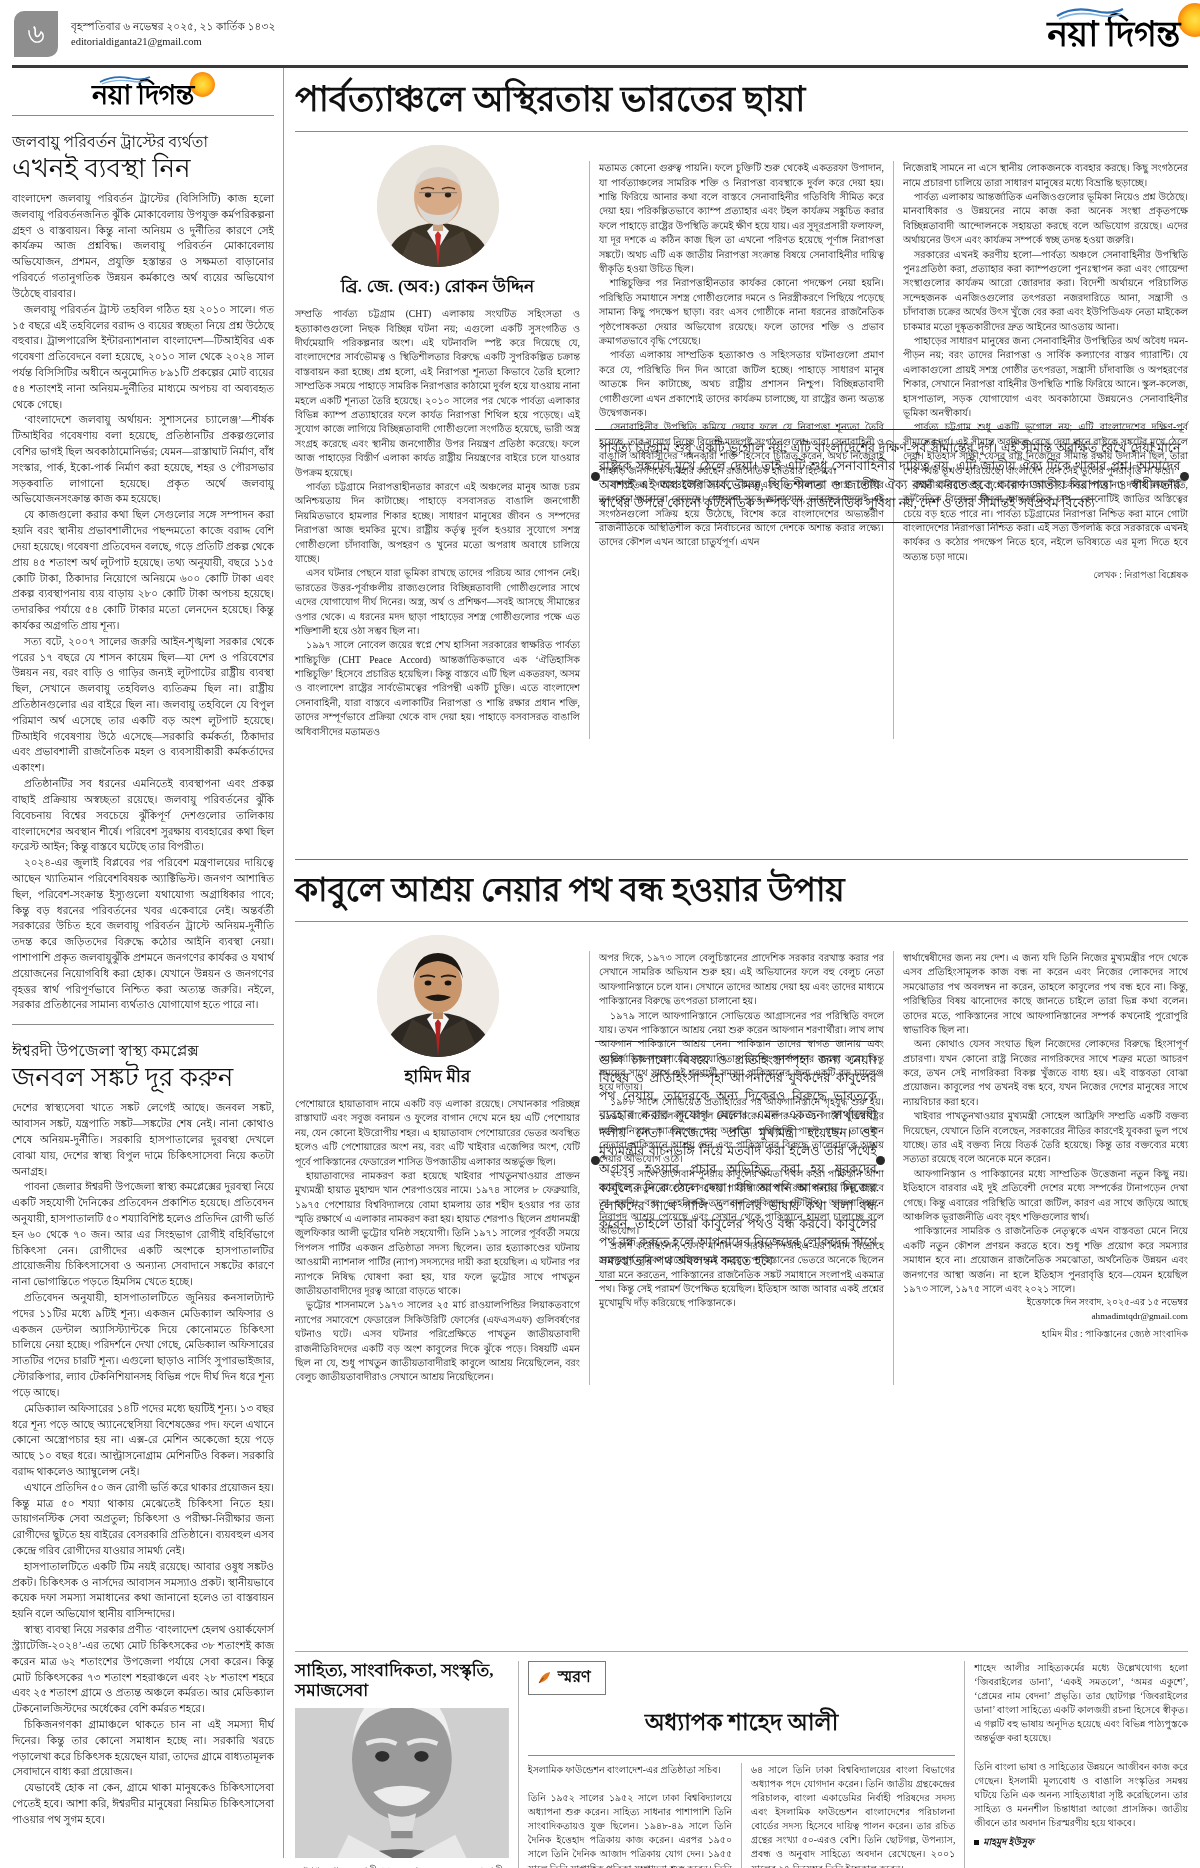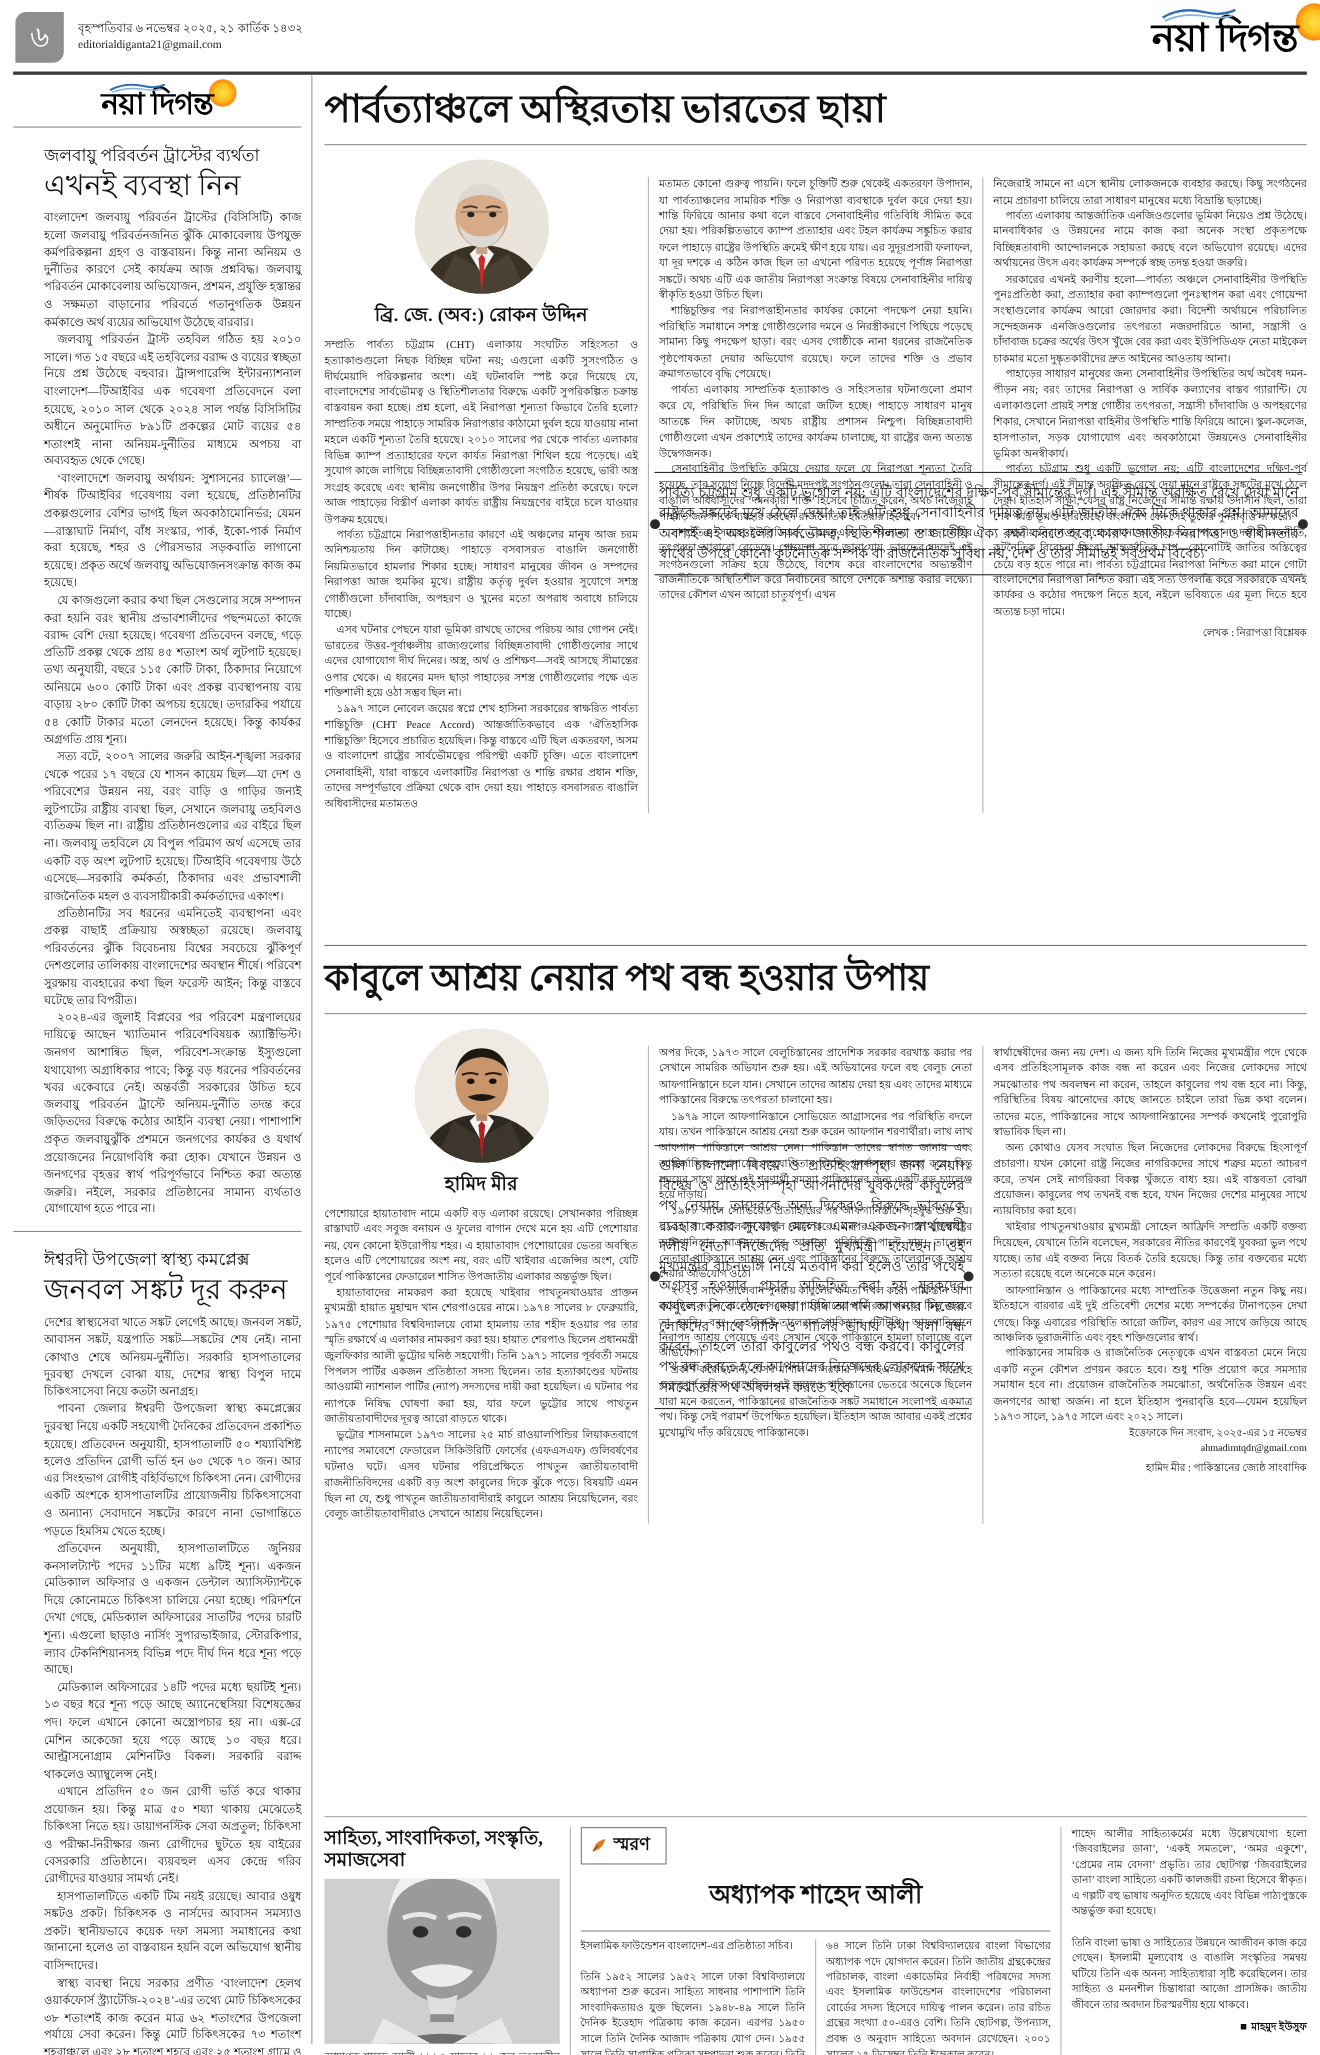--- a/index.html
+++ b/index.html
@@ -103,21 +103,21 @@
   .ed-brand .brand-text { font-size: 27px; }
   .ed-brand .sun { width: 25px; height: 25px; left: 98px; top: -10px; }
   .ed-brand .swoosh { left: 7px; top: -8px; width: 52px; height: 12px; }
   .ed-label {
     font-size: 22px;
     margin-top: 6px;
     letter-spacing: .4px;
   }
 
   
-  .ed-item { padding-top: 16px; margin-left: 28px; }
+  .ed-item { padding-top: 16px; }
   .ed-kicker {
     font-size: 15.5px;
     line-height: 1.28;
     text-align: left;
     margin-bottom: 1px;
   }
   .ed-title {
     font-size: 26px;
     font-weight: normal;
     line-height: 1.2;
@@ -266,21 +266,21 @@
     background: #d8d8d8;
     filter: grayscale(100%);
   }
   .face-photo svg { display: block; width: 100%; height: 100%; }
 
   .left-small-head {
     font-size: 17px; line-height: 1.2; font-weight: bold;
   }
   .left-small-sub { font-size: 9.4px; line-height: 1.5; text-align: justify; }
 
-  .sign-right { text-align: right; font-size: 9.4px; font-weight: bold; padding-top: 5px; }
+  .sign-right { font-size: 9.4px; font-weight: bold; padding-top: 5px; font-style: italic; }
   .sign-right .sq { display:inline-block; width:5px; height:5px; background:#111; margin-right:4px; vertical-align: middle;}
 </style>
 </head>
 <body>
 
 <div class="masthead">
   <div class="page-num-box">৬</div>
   <div class="date-block">
     <div class="date-line">বৃহস্পতিবার ৬ নভেম্বর ২০২৫, ২১ কার্তিক ১৪৩২</div>
     <div class="email-line">editorialdiganta21@gmail.com</div>

